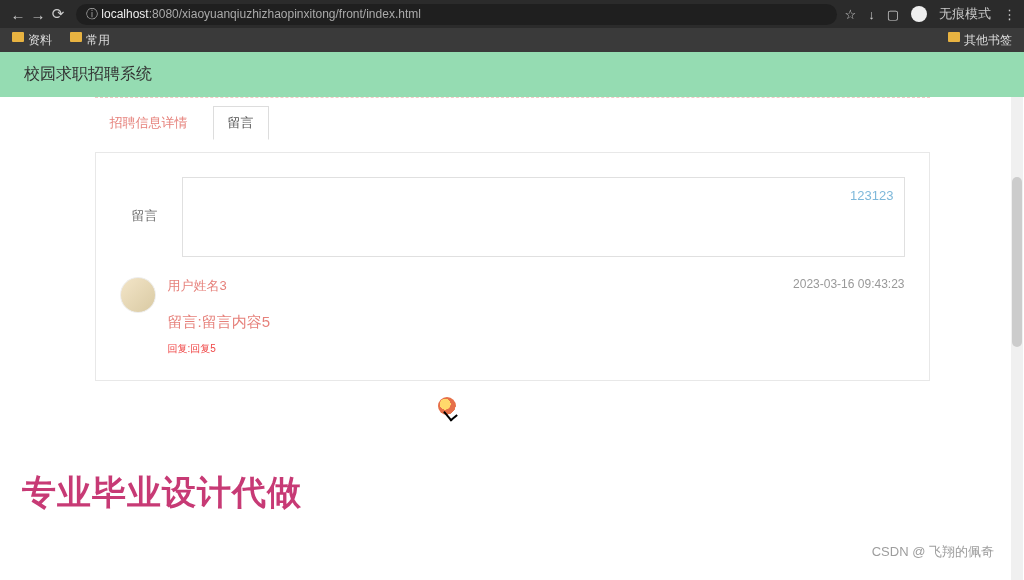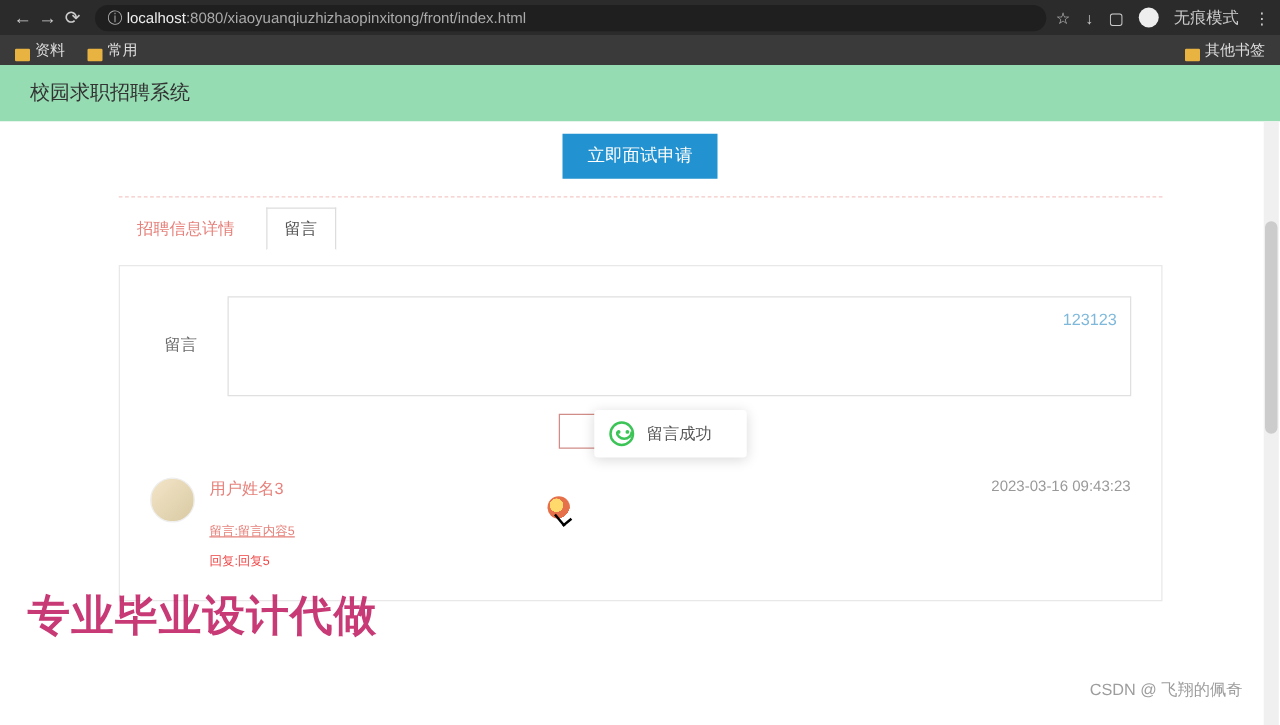--- a/index.html
+++ b/index.html
@@ -6,21 +6,21 @@
 body { background: #fff; font-size: 13px; color: #333; }
 
 .browser-chrome { background: #2b2b2b; height: 28px; display: flex; align-items: center; padding: 0 8px; color: #ccc; }
 .nav-btn { width: 20px; text-align: center; color: #ccc; font-size: 15px; cursor: pointer; }
 .url-bar { flex: 1; background: #1f1f1f; border-radius: 20px; height: 21px; margin: 0 8px; display: flex; align-items: center; padding: 0 10px; color: #aaa; font-size: 12px; }
 .url-bar .host { color: #eee; }
 .chrome-right { display: flex; gap: 12px; align-items: center; font-size: 13px; }
 .avatar-circ { width: 16px; height: 16px; border-radius: 50%; background: #eee; display: inline-block; }
 
 .bookmark-bar { background: #3a3a3a; height: 24px; display: flex; align-items: center; padding: 0 12px; color: #ddd; font-size: 12px; gap: 18px; }
-.bm-item { display: flex; align-items: flex-end; gap: 4px; }
+.bm-item { display: flex; align-items: flex-start; gap: 4px; }
 .bm-folder { width: 12px; height: 10px; background: #e8b341; border-radius: 1px; }
 .bm-right { margin-left: auto; }
 
 .site-header { background: #95dcb2; padding: 12px 24px; color: #333; font-size: 16px; }
 
 .page-wrap { position: relative; height: calc(580px - 28px - 24px - 44px); overflow: hidden; }
 .scroller { position: absolute; right: 1px; top: 0; width: 12px; height: 100%; background: #f0f0f0; }
 .scroller-thumb { position: absolute; right: 1px; width: 10px; background: #ccc; border-radius: 5px; top: 80px; height: 170px; }
 
 .nav { display: flex; justify-content: center; gap: 10px; padding: 8px 0; }
@@ -48,21 +48,21 @@
 .smile::before { content: ""; position: absolute; width: 3px; height: 3px; background: #3cc457; border-radius: 50%; top: 5px; left: 4px; box-shadow: 7px 0 0 #3cc457; }
 .smile::after { content: ""; position: absolute; width: 10px; height: 5px; border: 2px solid #3cc457; border-top: none; border-radius: 0 0 10px 10px; bottom: 3px; left: 3px; }
 
 .cursor { position: absolute; width: 18px; height: 18px; background: radial-gradient(circle at 40% 40%, #ffd96b 0 35%, #e67049 36% 70%, transparent 71%); border-radius: 50%; left: 438px; top: 300px; z-index: 20; }
 .cursor::after { content: ""; position: absolute; width: 7px; height: 10px; border-left: 2px solid #000; border-bottom: 2px solid #000; transform: rotate(-40deg); top: 11px; left: 8px; }
 
 .comment { margin-top: 20px; display: flex; gap: 12px; }
 .avatar { width: 36px; height: 36px; border-radius: 50%; background: linear-gradient(135deg,#f3e5c8,#d9caa3); border: 1px solid #eee; }
 .cname { color: #e6817b; font-size: 13px; }
 .ctime { margin-left: auto; font-size: 12px; color: #999; text-align: center; }
-.cbody { margin-top: 18px; color: #e6817b; font-size: 10px; text-decoration: underline; }
+.cbody { margin-top: 18px; color: #e6817b; font-size: 15px; }
 .creply { margin-top: 10px; color: #ef4444; font-size: 10px; }
 
 .watermark-big { position: absolute; bottom: 65px; left: 22px; font-size: 34px; font-weight: 600; color: #be185d; opacity: 0.85; letter-spacing: 1px; }
 .watermark-sm { position: absolute; bottom: 20px; right: 30px; font-size: 13px; color: #9d9d9d; }
 </style>
 </head>
 <body>
 
 <div class="browser-chrome">
   <span class="nav-btn">←</span>
@@ -101,43 +101,33 @@
 <div class="site-header">
   <span>校园求职招聘系统</span>
 </div>
 
 <div class="page-wrap">
   <div class="scroller">
     <div class="scroller-thumb"></div>
   </div>
 
 
-  <div class="action-row">
-    <button class="primary-btn">立即面试申请</button>
-  </div>
 
   <div class="container">
     <div class="tabs">
       <div class="tab">招聘信息详情</div>
       <div class="tab active">留言</div>
     </div>
 
     <div class="card">
       <div class="form-row">
         <div class="form-label">留言</div>
         <div class="textarea">123123</div>
       </div>
 
-      <div class="submit-wrap">
-        <span class="submit-outline"></span>
-        <div class="toast">
-          <span class="smile"></span>
-          <span>留言成功</span>
-        </div>
-      </div>
 
       <div class="comment">
         <div class="avatar"></div>
         <div style="flex:1">
           <div style="display:flex">
             <span class="cname">用户姓名3</span>
             <span class="ctime">2023-03-16 09:43:23</span>
           </div>
           <div class="cbody">留言:留言内容5</div>
           <div class="creply">回复:回复5</div>

